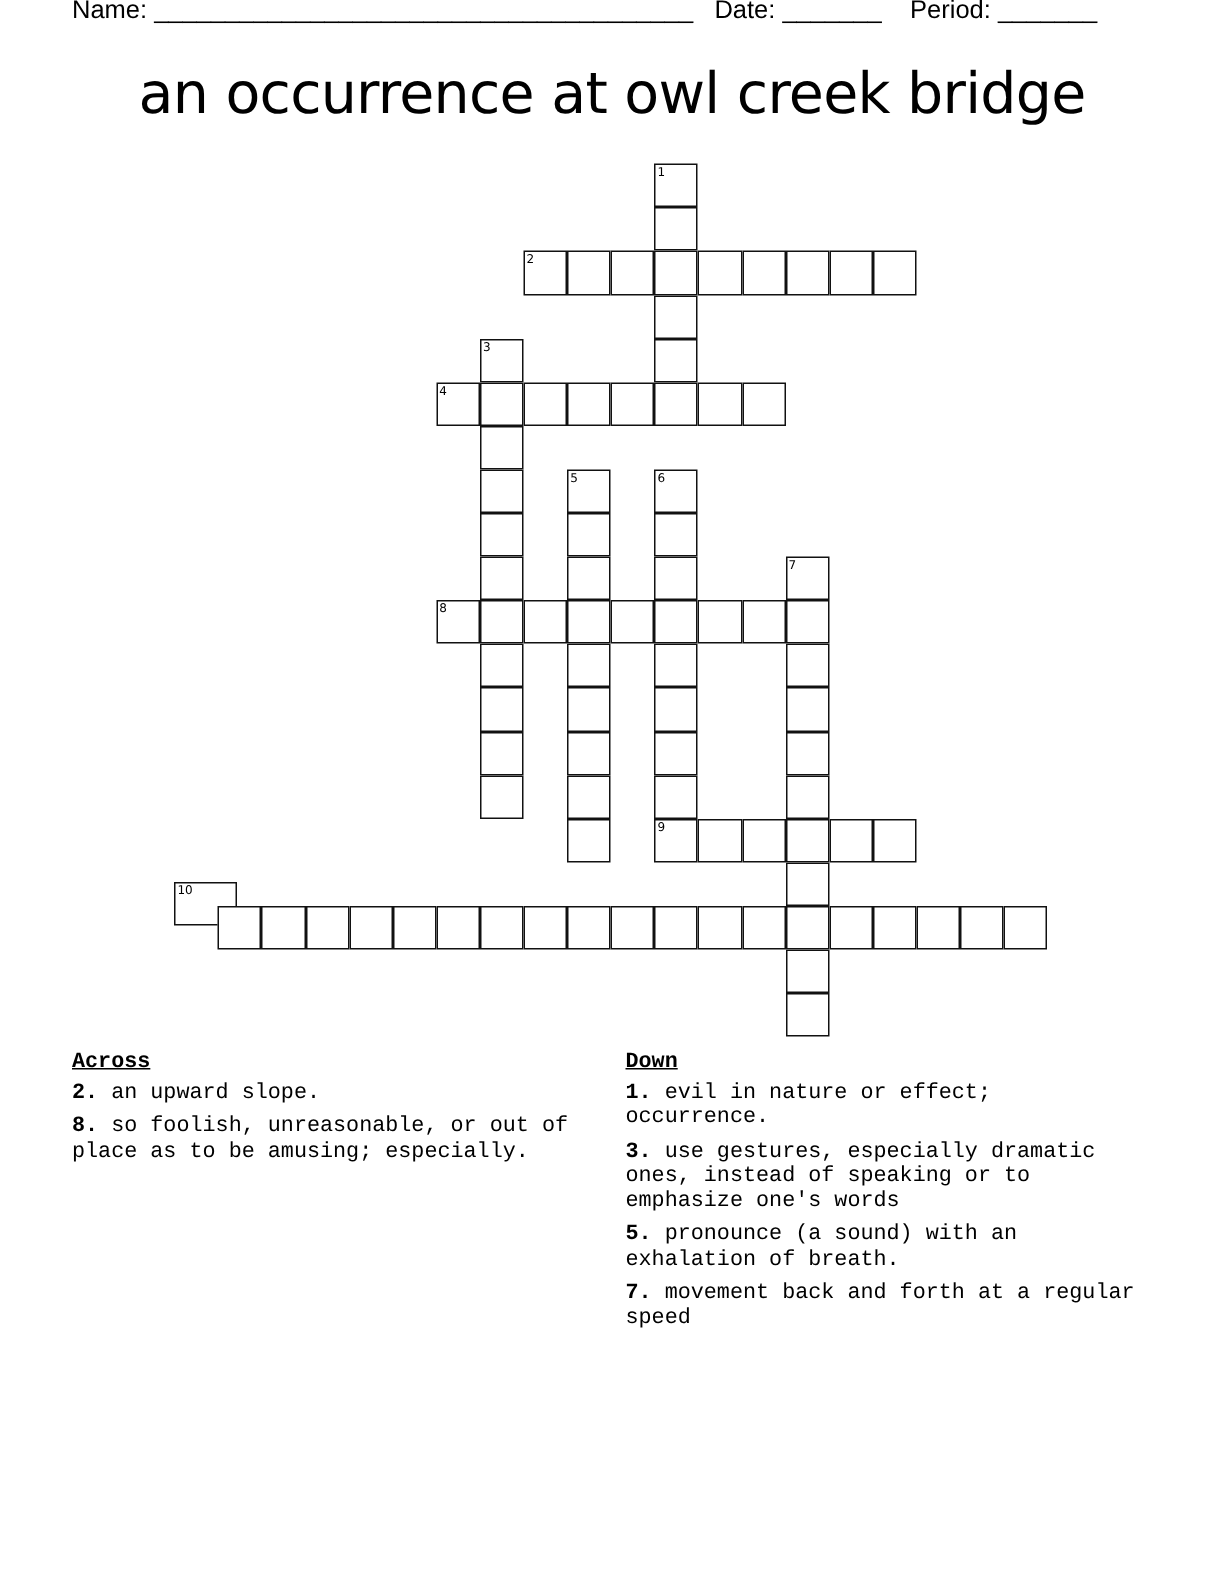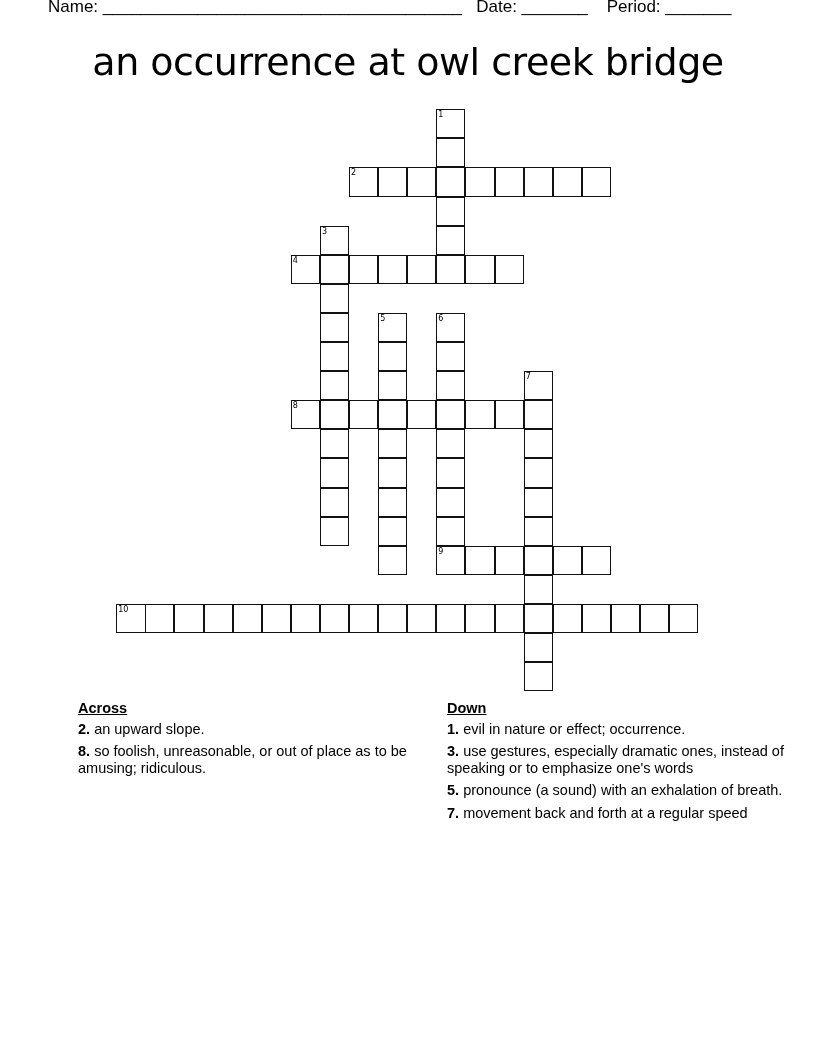--- a/index.html
+++ b/index.html
@@ -3,21 +3,21 @@
 <meta charset="utf-8">
 <style>
   html, body { margin: 0; padding: 0; background: #ffffff; }
   body { width: 816px; height: 1056px; position: relative; overflow: hidden; color: #000; }
   .hdr { position: absolute; top: -3px; left: 48px; font-family: "Liberation Sans", sans-serif; font-size: 17px; white-space: pre; }
   .hdr span { margin-right: 0; }
   .title { position: absolute; top: 40px; left: 0; width: 816px; text-align: center; font-family: "DejaVu Sans", sans-serif; font-size: 38px; letter-spacing: -0.5px; }
   .grid { position: absolute; left: 0; top: 0; }
   .cell { position: absolute; width: 29.1px; height: 29.1px; box-sizing: border-box; border: 1.5px solid #111; background: #fff; margin-left: -0.75px; margin-top: -0.75px; }
   .num { position: absolute; left: 1px; top: 0px; font-family: "DejaVu Sans", sans-serif; font-size: 8px; line-height: 9px; }
-  .clues { position: absolute; top: 700px; font-family: Liberation Sans, sans-serif; font-size: 14.5px; line-height: 16.5px; margin-left: 30px; }
+  .clues { position: absolute; top: 700px; font-family: Liberation Mono, monospace; font-size: 14.5px; line-height: 16.5px; }
   .clues.across { left: 48px; width: 360px; }
   .clues.down { left: 417px; width: 345px; }
   .clues h3 { margin: 0 0 4px 0; font-size: 14.5px; font-weight: bold; text-decoration: underline; }
   .clue { margin: 0 0 6px 0; }
   .clue b { font-weight: bold; }
 </style>
 </head>
 <body>
 
 <div class="hdr"><span>Name: ______________________________________</span>   <span>Date: _______</span>    <span>Period: _______</span></div>
@@ -105,21 +105,21 @@
       <span class="num">8</span>
     </div>
     <div class="cell" style="left: 349.8px; top: 401px;"></div>
     <div class="cell" style="left: 408px; top: 401px;"></div>
     <div class="cell" style="left: 466.2px; top: 401px;"></div>
     <div class="cell" style="left: 495.3px; top: 401px;"></div>
     <div class="cell" style="left: 466.2px; top: 546.5px;"></div>
     <div class="cell" style="left: 495.3px; top: 546.5px;"></div>
     <div class="cell" style="left: 553.5px; top: 546.5px;"></div>
     <div class="cell" style="left: 582.6px; top: 546.5px;"></div>
-    <div class="cell" style="left: 117px; top: 605px; padding-left: 40px;">
+    <div class="cell" style="left: 117px; top: 589px; padding-left: 40px;">
       <span class="num">10</span>
     </div>
     <div class="cell" style="left: 146.1px; top: 604.7px;"></div>
     <div class="cell" style="left: 175.2px; top: 604.7px;"></div>
     <div class="cell" style="left: 204.3px; top: 604.7px;"></div>
     <div class="cell" style="left: 233.4px; top: 604.7px;"></div>
     <div class="cell" style="left: 262.5px; top: 604.7px;"></div>
     <div class="cell" style="left: 291.6px; top: 604.7px;"></div>
     <div class="cell" style="left: 320.7px; top: 604.7px;"></div>
     <div class="cell" style="left: 349.8px; top: 604.7px;"></div>
@@ -131,21 +131,21 @@
     <div class="cell" style="left: 553.5px; top: 604.7px;"></div>
     <div class="cell" style="left: 582.6px; top: 604.7px;"></div>
     <div class="cell" style="left: 611.7px; top: 604.7px;"></div>
     <div class="cell" style="left: 640.8px; top: 604.7px;"></div>
     <div class="cell" style="left: 669.9px; top: 604.7px;"></div>
   </div>
 
 <div class="clues across">
   <h3>Across</h3>
   <div class="clue"><b>2.</b> <span>an upward slope.</span></div>
-  <div class="clue"><b>8.</b> <span>so foolish, unreasonable, or out of place as to be amusing; ridiculous.</span></div>
+  <div class="clue"><b>8.</b> <span>so foolish, unreasonable, or out of place as to be amusing; especially.</span></div>
 </div>
 
 <div class="clues down">
   <h3>Down</h3>
   <div class="clue"><b>1.</b> <span>evil in nature or effect; occurrence.</span></div>
   <div class="clue"><b>3.</b> <span>use gestures, especially dramatic ones, instead of speaking or to emphasize one's words</span></div>
   <div class="clue"><b>5.</b> <span>pronounce (a sound) with an exhalation of breath.</span></div>
   <div class="clue"><b>7.</b> <span>movement back and forth at a regular speed</span></div>
 </div>
 

